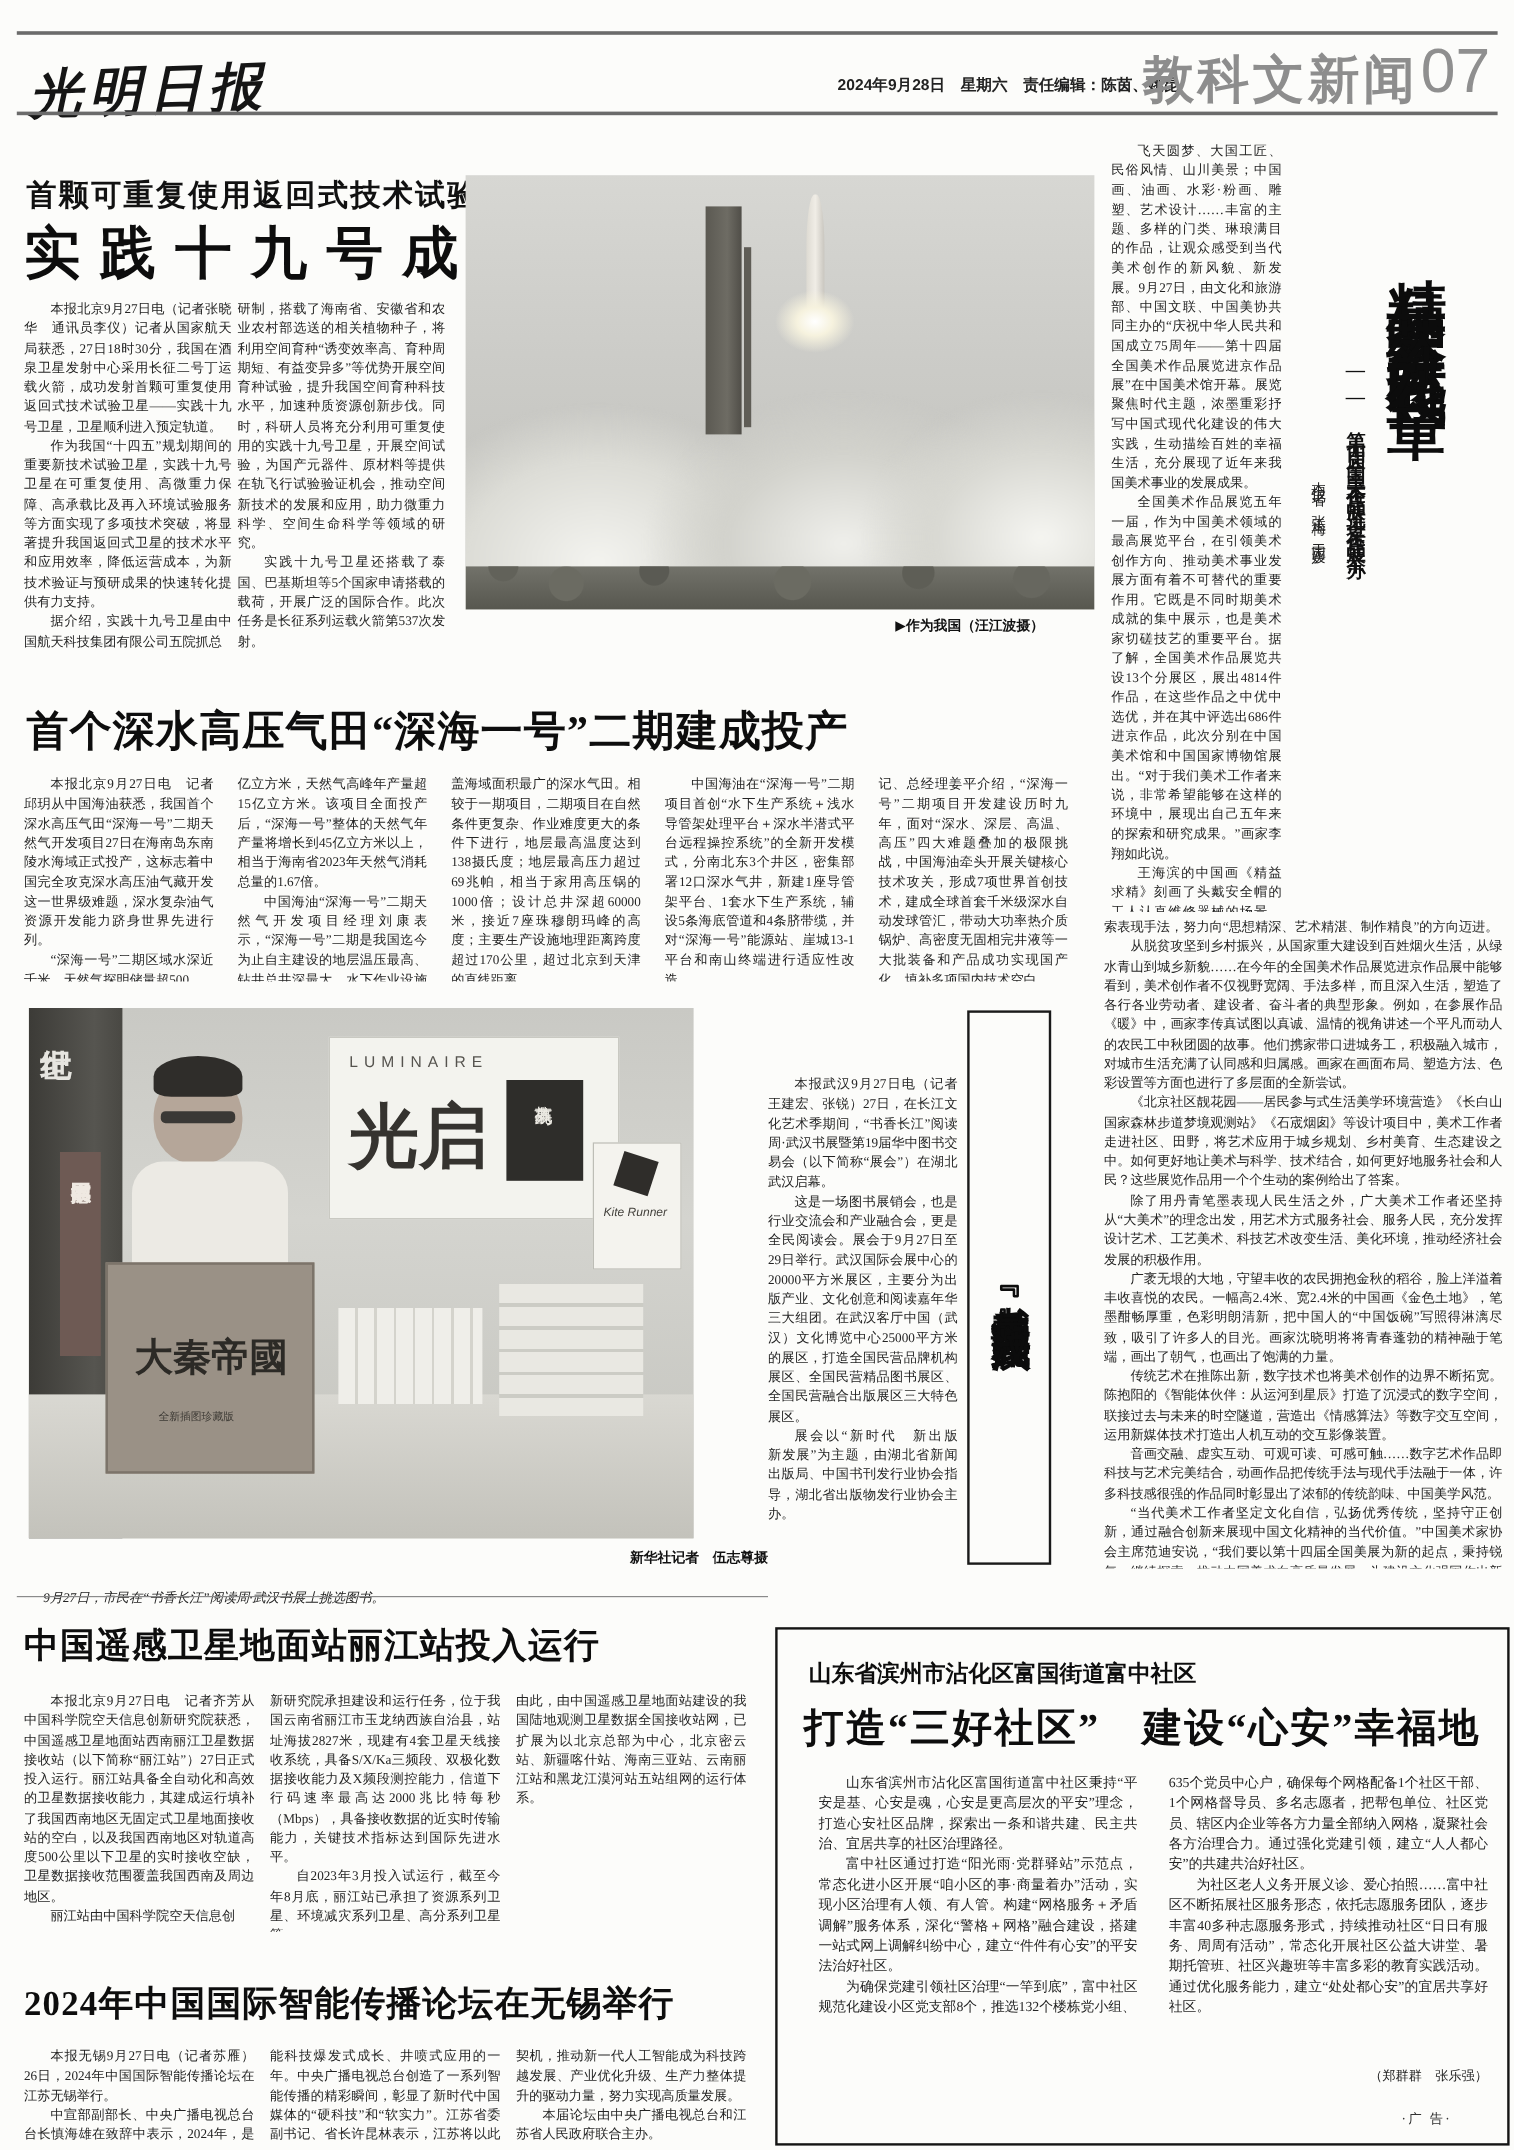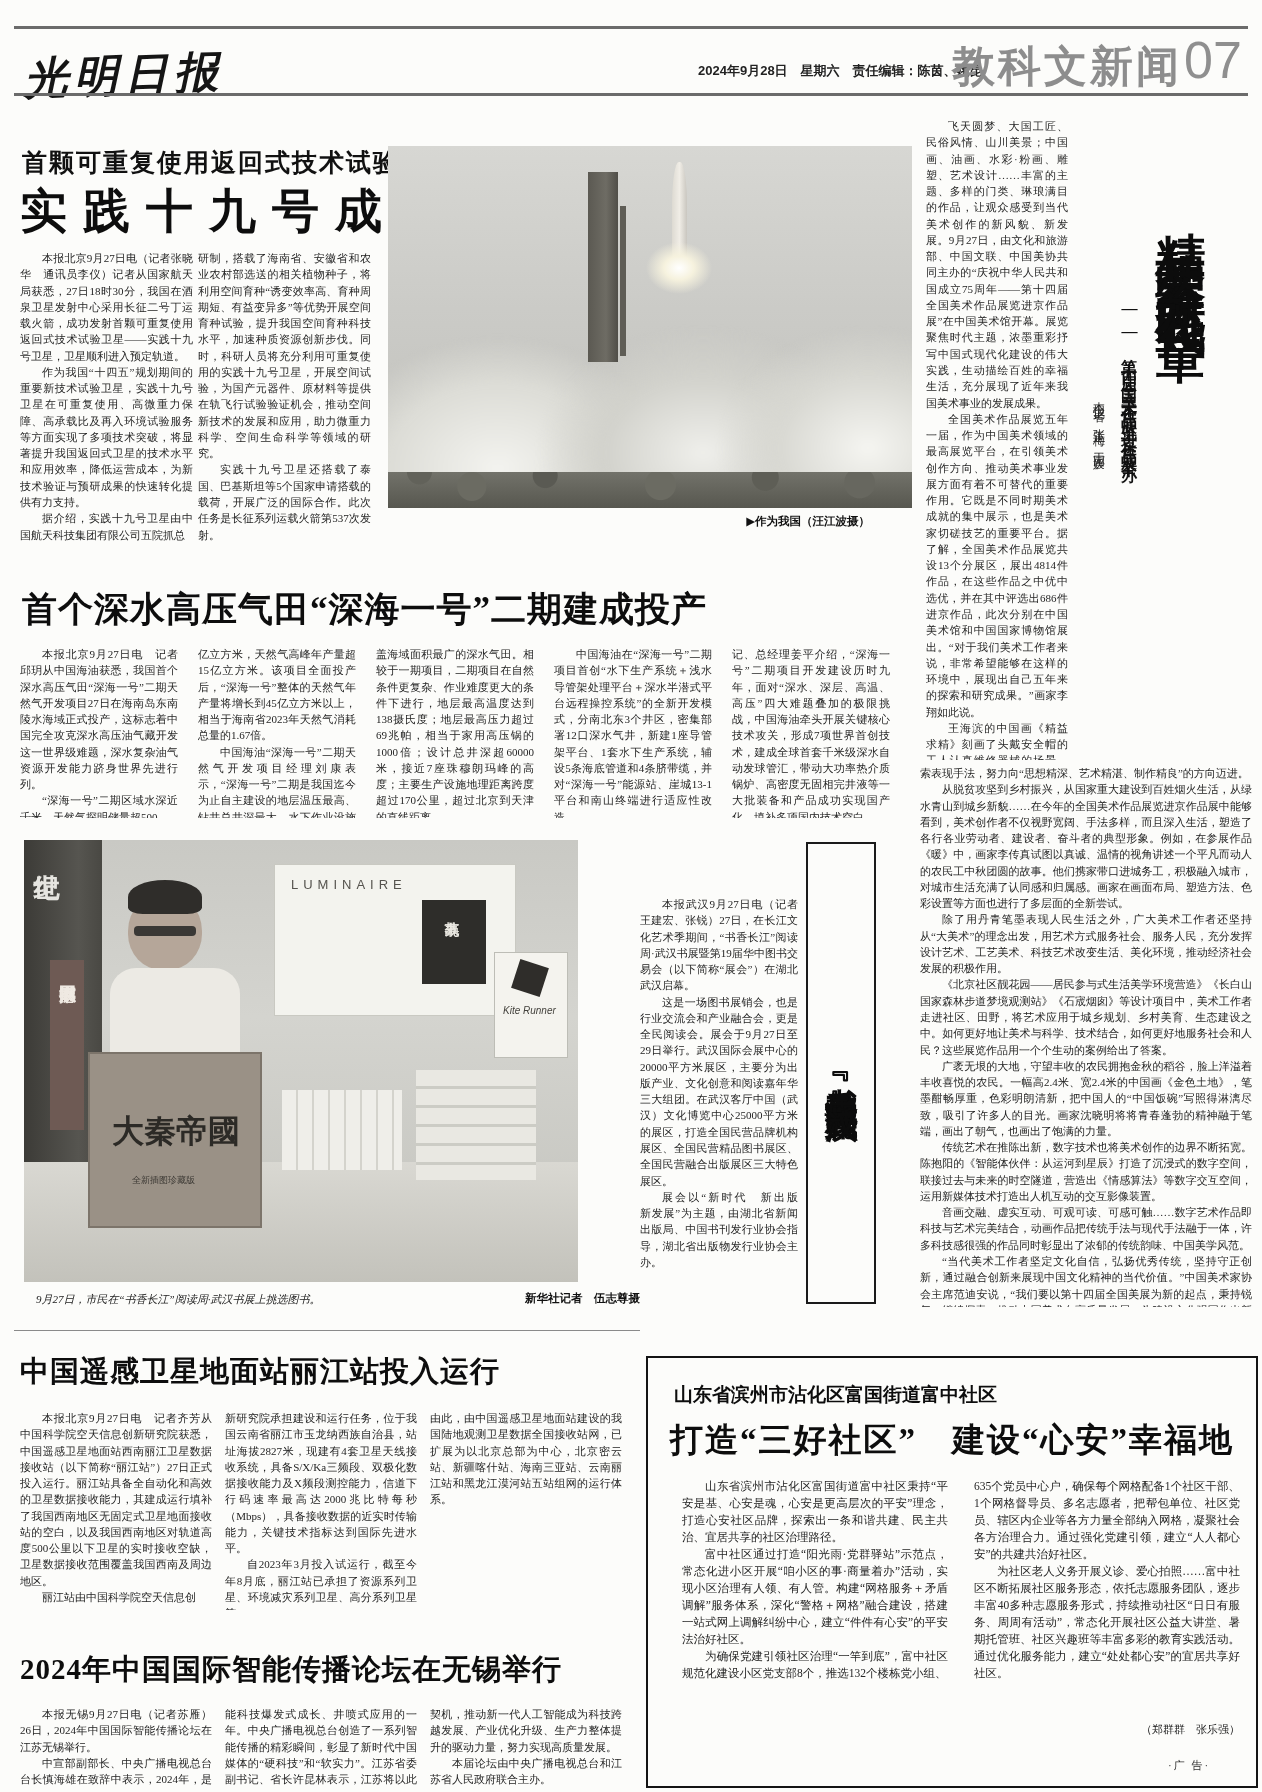--- a/index.html
+++ b/index.html
@@ -17,21 +17,21 @@
   
   .kicker{font-family:"Liberation Sans","DejaVu Sans",sans-serif;font-weight:700;font-size:25px;color:#111;letter-spacing:2px;}
   .head-xl{font-weight:900;font-size:47px;letter-spacing:16px;color:#0d0d0d;white-space:nowrap;}
   .head-l{font-weight:900;font-size:35px;letter-spacing:1px;color:#0d0d0d;white-space:nowrap;}
   .head-m{font-weight:900;font-size:29px;letter-spacing:1px;color:#0d0d0d;white-space:nowrap;}
   
   .col{position:absolute;font-size:11px;line-height:1.48;text-align:justify;color:#242424;overflow:hidden;}
   .para{margin:0;text-indent:2em;}
   [data-noindent-first] .para:first-child{text-indent:0;}
   .caption{font-size:11.5px;font-weight:700;color:#111;}
-  .caption-italic{font-style:italic;font-size:11px;color:#222;}
+  .caption-italic{font-style:italic;font-size:11px;color:#222;margin-top:32px;}
   
   .v{writing-mode:vertical-rl;text-orientation:upright;}
   .art-title{font-weight:900;font-size:50px;letter-spacing:11px;color:#0c0c0c;}
   .art-subtitle{font-weight:700;font-size:16px;letter-spacing:6px;color:#111;}
   .art-byline{font-size:12px;letter-spacing:3px;color:#222;}
   .bookfair-box{border:2px solid #1a1a1a;background:#fcfcfa;display:flex;align-items:center;justify-content:center;}
   .bookfair-title{font-weight:900;font-size:33px;letter-spacing:2px;color:#0c0c0c;}
   
   .photo{position:absolute;overflow:hidden;}
   .photo-rocket{background:linear-gradient(180deg,#d7d7d3 0%,#cbcbc7 45%,#bfbfba 100%);}
@@ -113,41 +113,42 @@
       <p class="para">飞天圆梦、大国工匠、民俗风情、山川美景；中国画、油画、水彩·粉画、雕塑、艺术设计……丰富的主题、多样的门类、琳琅满目的作品，让观众感受到当代美术创作的新风貌、新发展。9月27日，由文化和旅游部、中国文联、中国美协共同主办的“庆祝中华人民共和国成立75周年——第十四届全国美术作品展览进京作品展”在中国美术馆开幕。展览聚焦时代主题，浓墨重彩抒写中国式现代化建设的伟大实践，生动描绘百姓的幸福生活，充分展现了近年来我国美术事业的发展成果。</p>
       <p class="para">全国美术作品展览五年一届，作为中国美术领域的最高展览平台，在引领美术创作方向、推动美术事业发展方面有着不可替代的重要作用。它既是不同时期美术成就的集中展示，也是美术家切磋技艺的重要平台。据了解，全国美术作品展览共设13个分展区，展出4814件作品，在这些作品之中优中选优，并在其中评选出686件进京作品，此次分别在中国美术馆和中国国家博物馆展出。“对于我们美术工作者来说，非常希望能够在这样的环境中，展现出自己五年来的探索和研究成果。”画家李翔如此说。</p>
       <p class="para">王海滨的中国画《精益求精》刻画了头戴安全帽的工人认真维修器械的场景，贾巍的水彩·粉画《大国崛起·飞天》用精细笔触描绘了我国的宇航服、航空设备，张辉的版画《追梦人》展示了一群科研工作者的群像……这些作品体现了“形”与“意”的和谐统一，在构图与形式语言上都有所更新与拓展，艺术家们不断探</p>
     </div>
   <div class="abs v art-byline" style="left:1090px;top:392px;height:240px;">本报记者　张玉梅　于园媛</div>
   <div class="abs v art-subtitle" style="left:1118px;top:300px;height:470px;">——第十四届全国美术作品展览进京作品展举办</div>
   <div class="abs v art-title" style="left:1148px;top:192px;height:600px;">精品荟萃绘就时代华章</div>
   <div class="col" style="left:920px;top:765px;width:332px;height:542px;" data-noindent-first="">
       <p class="para">索表现手法，努力向“思想精深、艺术精湛、制作精良”的方向迈进。</p>
       <p class="para">从脱贫攻坚到乡村振兴，从国家重大建设到百姓烟火生活，从绿水青山到城乡新貌……在今年的全国美术作品展览进京作品展中能够看到，美术创作者不仅视野宽阔、手法多样，而且深入生活，塑造了各行各业劳动者、建设者、奋斗者的典型形象。例如，在参展作品《暖》中，画家李传真试图以真诚、温情的视角讲述一个平凡而动人的农民工中秋团圆的故事。他们携家带口进城务工，积极融入城市，对城市生活充满了认同感和归属感。画家在画面布局、塑造方法、色彩设置等方面也进行了多层面的全新尝试。</p>
+      <p class="para">《北京社区靓花园——居民参与式生活美学环境营造》《长白山国家森林步道梦境观测站》《石宬烟囱》等设计项目中，美术工作者走进社区、田野，将艺术应用于城乡规划、乡村美育、生态建设之中。如何更好地让美术与科学、技术结合，如何更好地服务社会和人民？这些展览作品用一个个生动的案例给出了答案。</p>
       <p class="para">除了用丹青笔墨表现人民生活之外，广大美术工作者还坚持从“大美术”的理念出发，用艺术方式服务社会、服务人民，充分发挥设计艺术、工艺美术、科技艺术改变生活、美化环境，推动经济社会发展的积极作用。</p>
-      <p class="para">《北京社区靓花园——居民参与式生活美学环境营造》《长白山国家森林步道梦境观测站》《石宬烟囱》等设计项目中，美术工作者走进社区、田野，将艺术应用于城乡规划、乡村美育、生态建设之中。如何更好地让美术与科学、技术结合，如何更好地服务社会和人民？这些展览作品用一个个生动的案例给出了答案。</p>
       <p class="para">广袤无垠的大地，守望丰收的农民拥抱金秋的稻谷，脸上洋溢着丰收喜悦的农民。一幅高2.4米、宽2.4米的中国画《金色土地》，笔墨酣畅厚重，色彩明朗清新，把中国人的“中国饭碗”写照得淋漓尽致，吸引了许多人的目光。画家沈晓明将将青春蓬勃的精神融于笔端，画出了朝气，也画出了饱满的力量。</p>
       <p class="para">传统艺术在推陈出新，数字技术也将美术创作的边界不断拓宽。陈抱阳的《智能体伙伴：从运河到星辰》打造了沉浸式的数字空间，联接过去与未来的时空隧道，营造出《情感算法》等数字交互空间，运用新媒体技术打造出人机互动的交互影像装置。</p>
       <p class="para">音画交融、虚实互动、可观可读、可感可触……数字艺术作品即科技与艺术完美结合，动画作品把传统手法与现代手法融于一体，许多科技感很强的作品同时彰显出了浓郁的传统韵味、中国美学风范。</p>
       <p class="para">“当代美术工作者坚定文化自信，弘扬优秀传统，坚持守正创新，通过融合创新来展现中国文化精神的当代价值。”中国美术家协会主席范迪安说，“我们要以第十四届全国美展为新的起点，秉持锐气，继续探索，推动中国美术向高质量发展，为建设文化强国作出新的贡献。”</p>
     </div>
 
   <div class="photo photo-books" style="left:24px;top:840px;width:554px;height:442px;">
     <div class="abs" style="left:0;top:0;width:78px;height:442px;background:linear-gradient(90deg,#3c3b37,#565550 70%,#494843);"></div>
     <div class="abs v label" style="left:6px;top:14px;font-size:26px;font-weight:900;color:#e6e5e0;">世纪</div>
     <div class="abs" style="left:26px;top:120px;width:34px;height:170px;background:#6e5a54;"></div>
     <div class="abs v label" style="left:32px;top:132px;font-size:17px;font-weight:700;color:#efe9e2;">中国震撼</div>
 
     <div class="abs" style="left:104px;top:52px;width:74px;height:78px;border-radius:50% 50% 46% 46%;background:#b5a699;"></div>
     <div class="abs" style="left:104px;top:40px;width:74px;height:34px;border-radius:50% 50% 20% 20%;background:#2f2d2a;"></div>
     <div class="abs" style="left:110px;top:86px;width:62px;height:10px;background:#3a3835;border-radius:4px;"></div>
     <div class="abs" style="left:86px;top:128px;width:130px;height:190px;border-radius:26px 26px 0 0;background:#eceae4;"></div>
 
     <div class="abs" style="left:250px;top:24px;width:240px;height:150px;background:#f3f3ee;border:1px solid #c9c9c2;">
       <div class="label" style="left:16px;top:12px;font-size:13px;letter-spacing:5px;color:#55534e;">LUMINAIRE</div>
+      <div class="label" style="left:16px;top:44px;font-size:58px;font-weight:900;color:#35332f;font-family:'Liberation Serif',serif;">光启</div>
     </div>
     <div class="abs" style="left:398px;top:60px;width:64px;height:84px;background:#2e2d2a;">
       <div class="abs v label" style="left:20px;top:10px;font-size:15px;color:#eceae3;">故事药丸</div>
     </div>
 
     <div class="abs" style="left:0;bottom:0;width:554px;height:120px;background:linear-gradient(180deg,#d9d8d2,#c3c2bb);"></div>
     <div class="abs" style="left:64px;top:212px;width:170px;height:172px;background:#9a9186;border:2px solid #7c746a;">
       <div class="label" style="left:22px;top:56px;font-size:32px;font-weight:900;color:#2c2a26;font-family:'Liberation Serif',serif;">大秦帝國</div>
       <div class="label" style="left:42px;top:120px;font-size:9px;color:#3d3a35;">全新插图珍藏版</div>
     </div>

